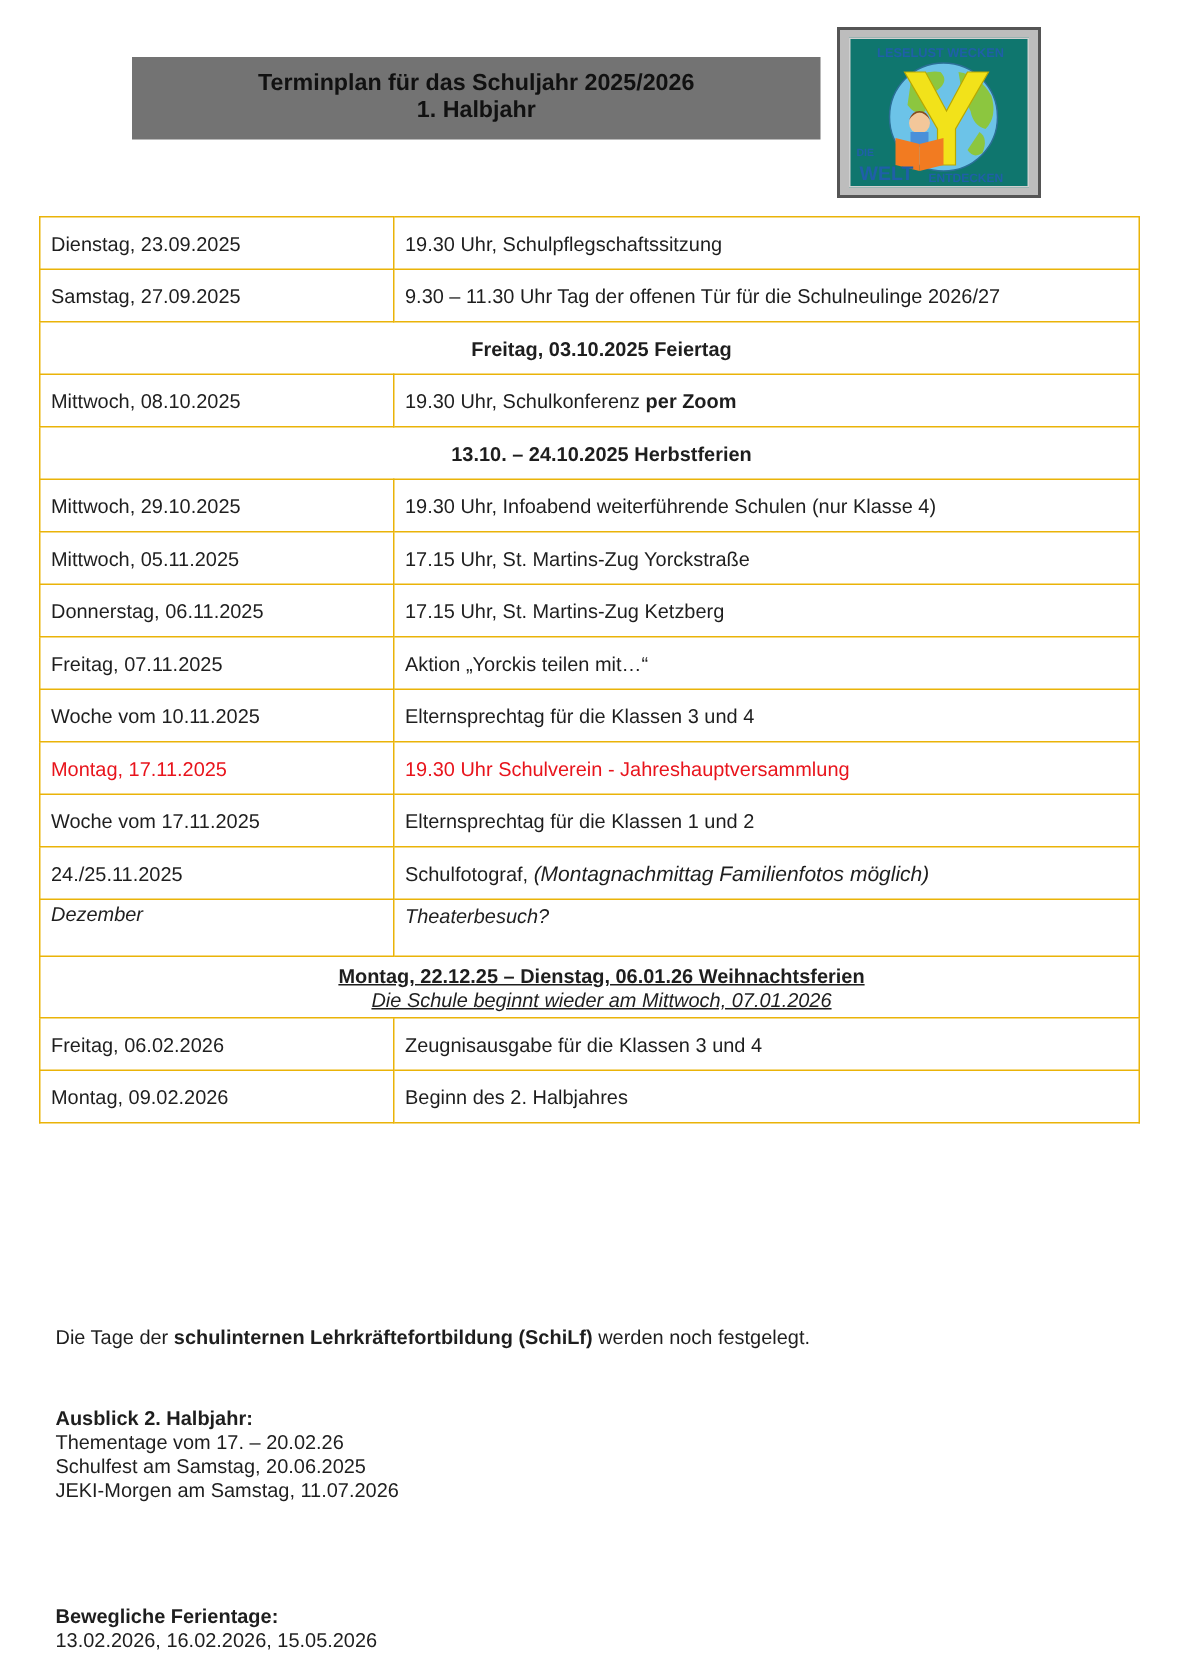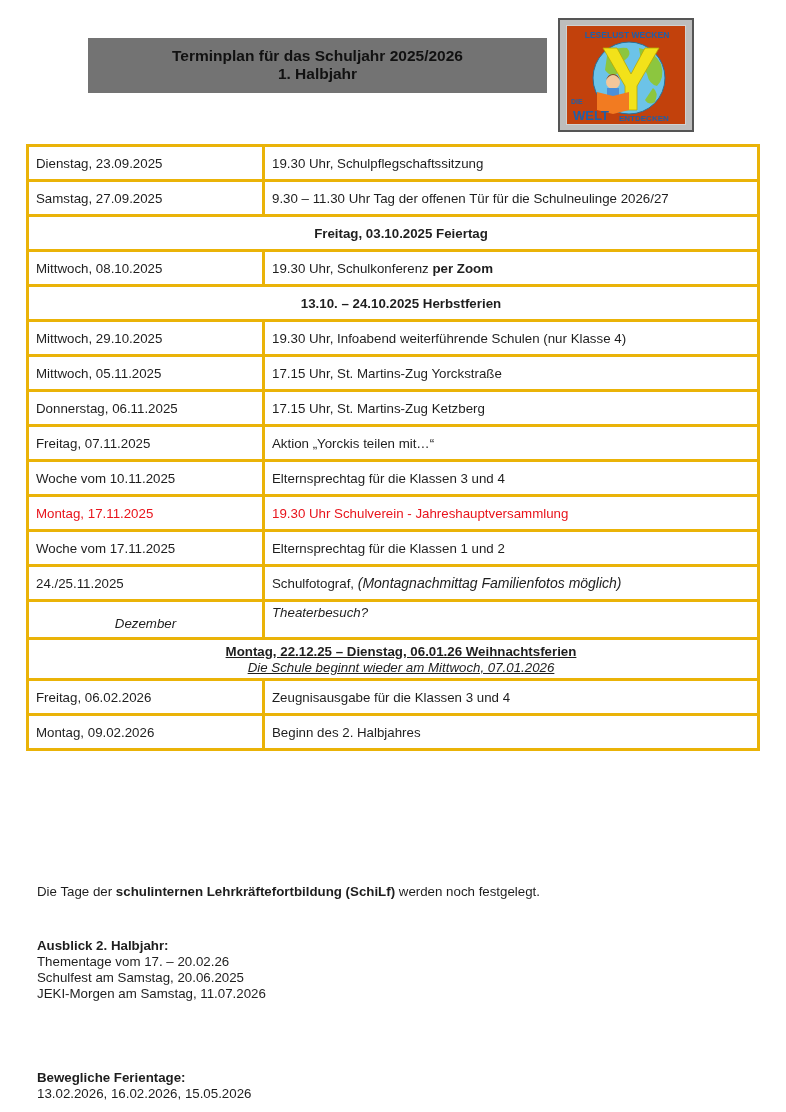--- a/index.html
+++ b/index.html
@@ -14,42 +14,42 @@
     padding-top: 9px; box-sizing: border-box; color: #111;
   }
   .title-box div { display: block; }
 
   .logo {
     position: absolute; left: 558px; top: 18px; width: 136px; height: 114px;
     box-sizing: border-box; border: 2px solid #555; background: #bdbdbd;
     padding: 5px 6px;
   }
   .logo-inner {
-    width: 100%; height: 100%; background: #c2410c; box-sizing: border-box;
+    width: 100%; height: 100%; background: #0f766e; box-sizing: border-box;
     border: 1px solid #d0d0d0; position: relative; overflow: hidden;
   }
   .logo-inner svg { position: absolute; left: 0; top: 0; }
 
   table.plan {
     position: absolute; left: 26px; top: 144px; width: 734px;
     border-collapse: collapse; font-size: 13.3px; color: #1e1e1e;
   }
   table.plan td {
-    border: 3px solid #eab308; height: 35px; box-sizing: border-box;
+    border: 1px solid #eab308; height: 35px; box-sizing: border-box;
     padding: 0 7px; vertical-align: middle; white-space: nowrap;
   }
   table.plan td.date { width: 236px; }
   table.plan td.full {
     text-align: center; font-weight: bold; padding-left: 23px;
   }
   table.plan tr.red td { color: #e8141c; }
   .small { font-size: 14px; font-style: italic; }
   .bold { font-weight: bold; }
   tr.italic-row td { font-style: italic; height: 38px; }
-  tr.italic-row td.date { vertical-align: bottom; padding-bottom: 6px; text-align: center; }
+  tr.italic-row td.date { vertical-align: bottom; padding-bottom: 20px; }
   tr.italic-row td.event { vertical-align: top; padding-top: 3px; }
   tr.holiday-two td { height: 41px; line-height: 16px; padding-top: 1px; text-decoration: underline; }
   .sub-italic { font-weight: normal; font-style: italic; display: block; }
 
   .notes { position: absolute; left: 37px; font-size: 13.3px; color: #1e1e1e; line-height: 16px; }
   .notes .b { font-weight: bold; }
   .n1 { top: 884px; }
   .n2 { top: 938px; }
   .n3 { top: 1028px; margin-top: 42px; }
 </style>

